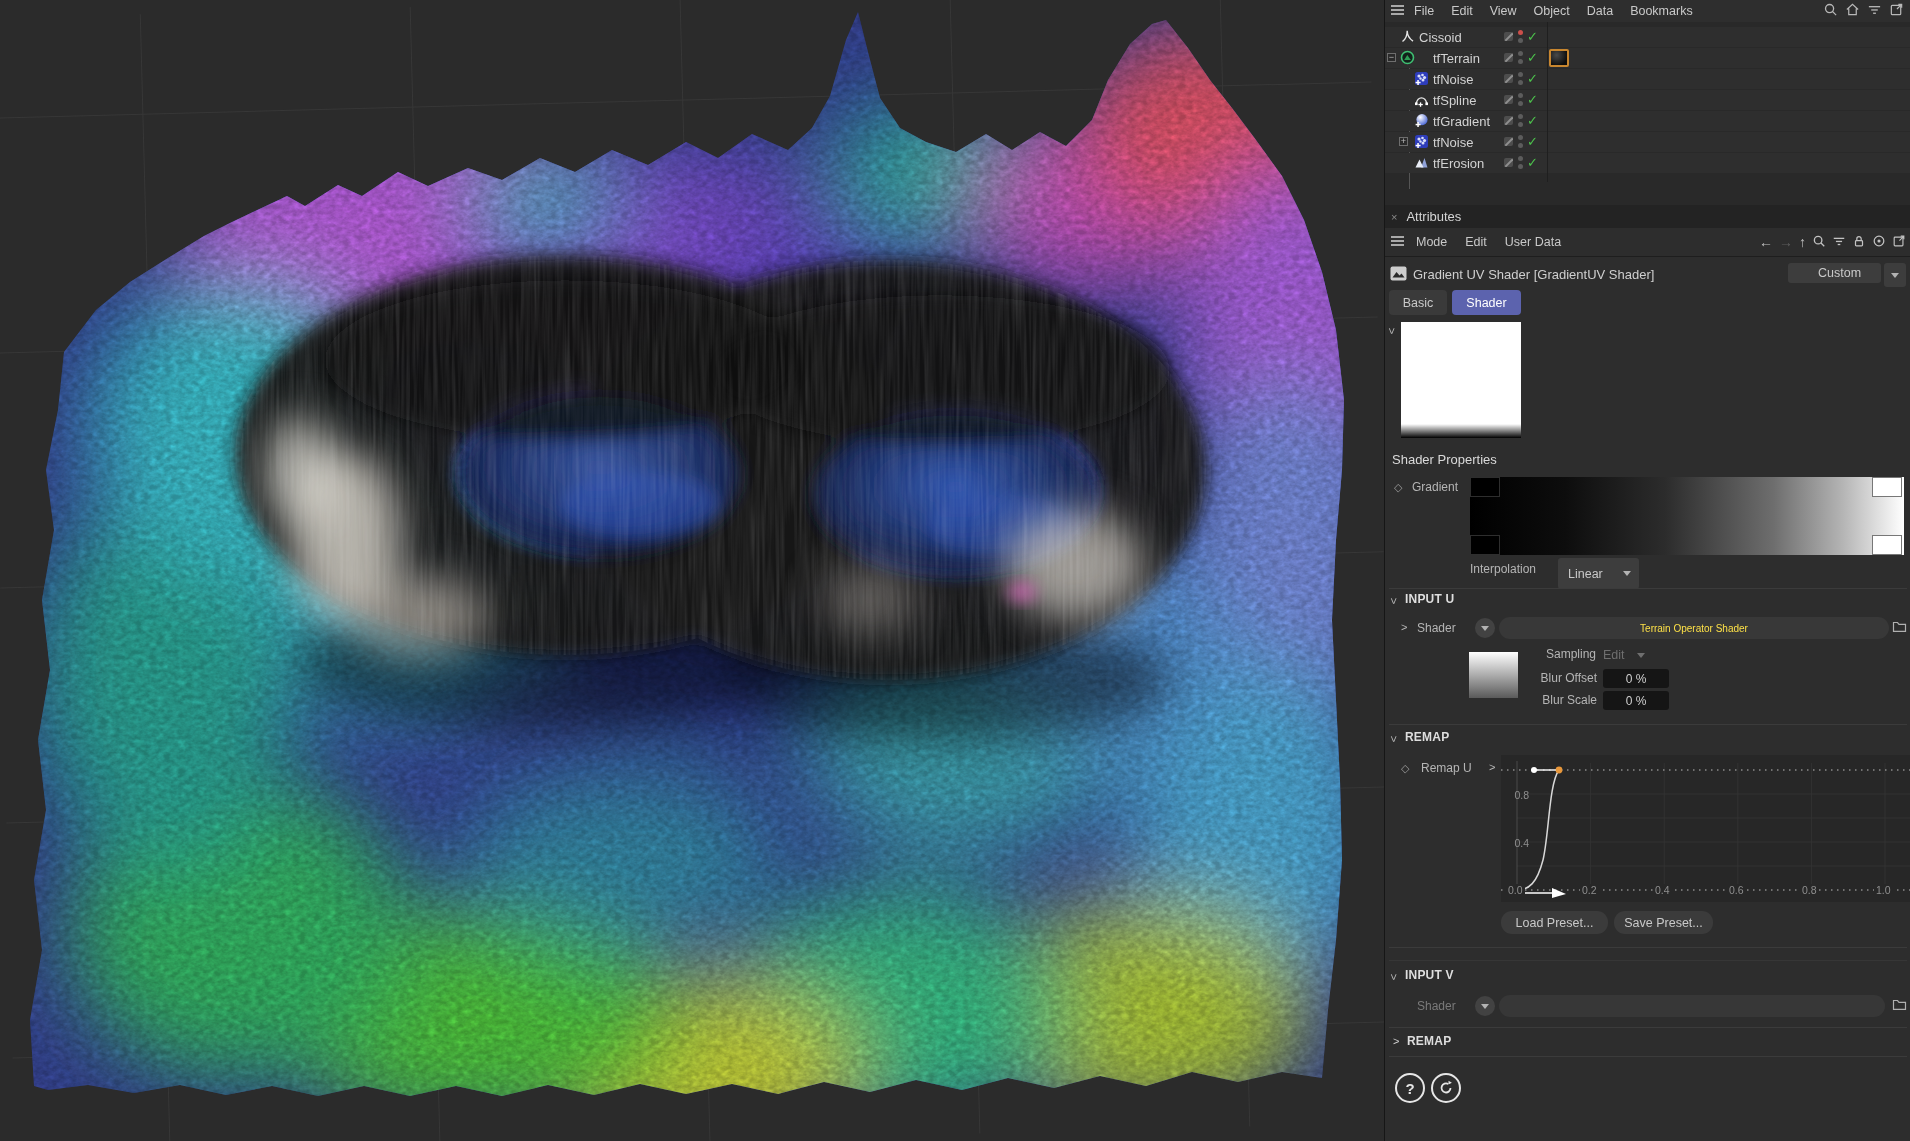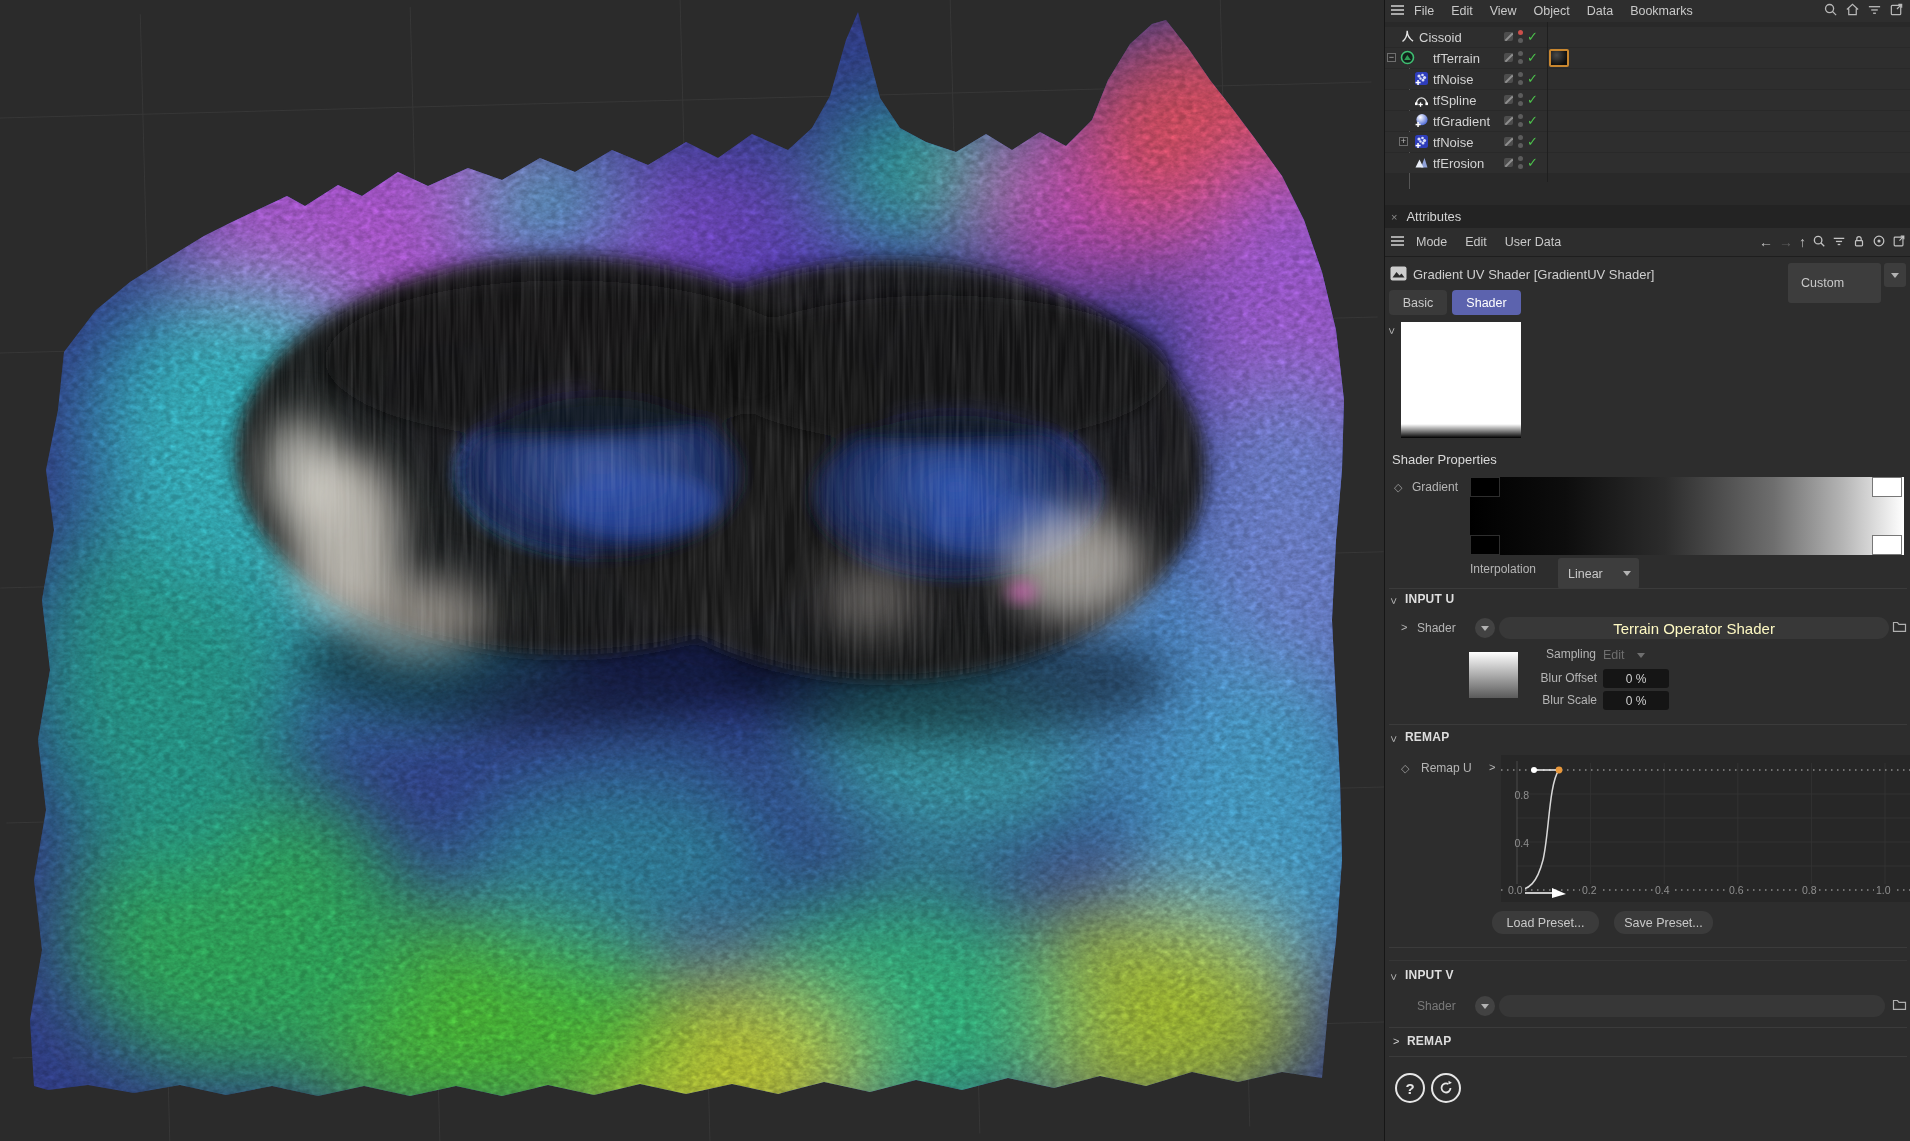--- a/index.html
+++ b/index.html
@@ -8,21 +8,21 @@
   #viewport{position:absolute;left:0;top:0;}
   #panel{position:absolute;left:1384px;top:0;width:526px;height:1141px;background:#2d2d2d;border-left:1px solid #161616;box-sizing:border-box;}
   .abs{position:absolute;}
   .lbl{color:#b5b5b5;font-size:12px;white-space:nowrap;}
   .dim{color:#7a7a7a;}
   .sect{font-weight:bold;font-size:12px;color:#dedede;letter-spacing:.2px;white-space:nowrap;}
   .chev{display:inline-block;color:#b9b9b9;font-size:11px;transform:rotate(90deg);transform-origin:center;}
   .chevR{display:inline-block;color:#b9b9b9;font-size:11px;}
   .diamond{color:#9b9b9b;font-size:11px;}
   .divider{height:1px;background:#3b3b3b;}
-  .field{background:#383838;border-radius:11px;height:22px;display:flex;align-items:center;justify-content:center;color:#fef9c3;font-size:15px;text-align:center;}
+  .field{background:#383838;border-radius:11px;height:22px;display:flex;align-items:center;justify-content:center;color:#fde047;font-size:10px;text-align:center;}
   .valbox{background:#151515;border-radius:3px;height:19px;display:flex;align-items:center;justify-content:center;color:#cfcfcf;font-size:12px;}
   .ddown{background:#3d3d3d;border-radius:3px;display:flex;align-items:center;color:#c9c9c9;font-size:12.5px;}
   .tri-down{width:0;height:0;border-left:4px solid transparent;border-right:4px solid transparent;border-top:5px solid #b3b3b3;}
   .circbtn{width:20px;height:20px;border-radius:50%;background:#424242;display:flex;align-items:center;justify-content:center;}
   .btn{background:#3b3b3b;border-radius:11px;height:23px;display:flex;align-items:center;justify-content:center;color:#c9c9c9;font-size:12.5px;}
   .menubar{position:absolute;left:0;top:0;width:100%;height:22px;background:#2e2e2e;border-bottom:1px solid #202020;display:flex;align-items:center;color:#c9c9c9;font-size:12.5px;}
   .menubar .mi{margin-right:17px;white-space:nowrap;}
   .omrow{position:absolute;left:0;width:526px;height:20px;background:#2e2e2e;}
   .omlabel{position:absolute;top:3px;color:#d2d2d2;font-size:13px;white-space:nowrap;}
   .expandbox{position:absolute;width:9px;height:9px;top:5px;border:1px solid #6e6e6e;background:#2a2a2a;color:#bbb;font-size:9px;line-height:7px;text-align:center;box-sizing:border-box;}
@@ -376,21 +376,21 @@
       </span>
     </div>
 
     <span class="abs" style="left:5px;top:266px;">
       <svg width="17" height="15" viewBox="0 0 17 15">
           <rect x="0.5" y="0.5" width="16" height="14" rx="2" fill="#cdcdcd"></rect>
           <path d="M2.5,11.5 L6.5,6 L9.5,9.5 L11.5,7.5 L14.5,11.5 Z" fill="#2a2a2a"></path>
         </svg>
     </span>
     <span class="abs" style="left:28px;top:267px;color:#cfcfcf;font-size:13px;white-space:nowrap;">Gradient UV Shader [GradientUV Shader]</span>
-    <div class="abs ddown" style="left:403px;top:263px;width:93px;height:40px;padding-left:13px;box-sizing:border-box;">
+    <div class="abs ddown" style="left:403px;top:263px;width:93px;height:20px;padding-left:30px;box-sizing:border-box;">
       <span>Custom</span>
     </div>
     <div class="abs ddown" style="left:499px;top:263px;width:22px;height:24px;justify-content:center;">
         <span class="tri-down"></span>
       </div>
 
     <div class="abs" style="left:4px;top:290px;width:58px;height:25px;background:#3a3a3a;border-radius:4px;display:flex;align-items:center;justify-content:center;color:#c8c8c8;font-size:12.5px;">
         <span>Basic</span>
       </div>
     <div class="abs" style="left:67px;top:290px;width:69px;height:25px;background:#5c63ae;border-radius:4px;display:flex;align-items:center;justify-content:center;color:#ffffff;font-size:12.5px;">
@@ -486,21 +486,21 @@
     </div>
     <span class="ticklab abs" style="left:118px;top:789px;width:24px;text-align:right;background:transparent;">0.8</span>
     <span class="ticklab abs" style="left:118px;top:837px;width:24px;text-align:right;background:transparent;">0.4</span>
     <span class="ticklab abs" style="left:121px;top:884px;">0.0</span>
     <span class="ticklab abs" style="left:195px;top:884px;">0.2</span>
     <span class="ticklab abs" style="left:268px;top:884px;">0.4</span>
     <span class="ticklab abs" style="left:342px;top:884px;">0.6</span>
     <span class="ticklab abs" style="left:415px;top:884px;">0.8</span>
     <span class="ticklab abs" style="left:489px;top:884px;">1.0</span>
 
-    <div class="abs btn" style="left:107px;top:911px;width:107px;">
+    <div class="abs btn" style="left:116px;top:911px;width:107px;">
       <span>Load Preset...</span>
     </div>
     <div class="abs btn" style="left:229px;top:911px;width:99px;">
       <span>Save Preset...</span>
     </div>
 
     <div class="abs divider" style="left:4px;top:947px;width:518px;"></div>
     <div class="abs divider" style="left:4px;top:960px;width:518px;background:#363636;"></div>
 
     <span class="abs chev" style="left:6px;top:971px;">&gt;</span>

